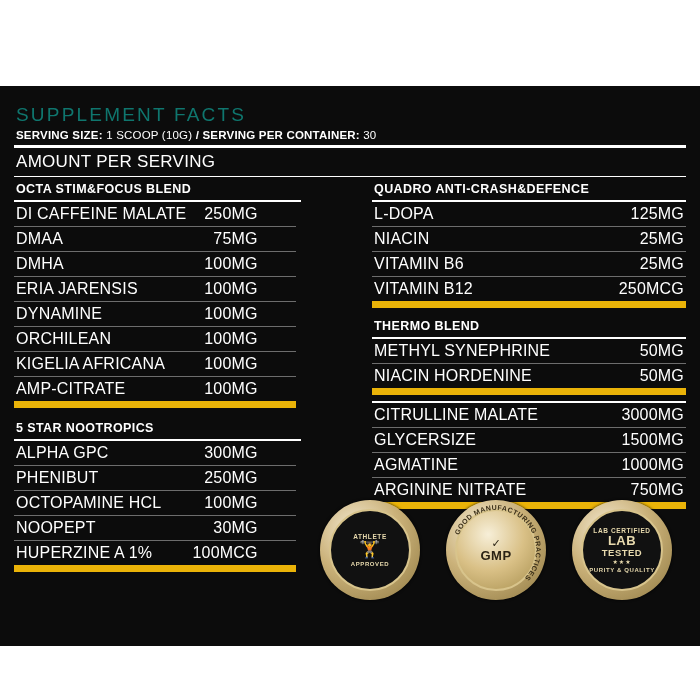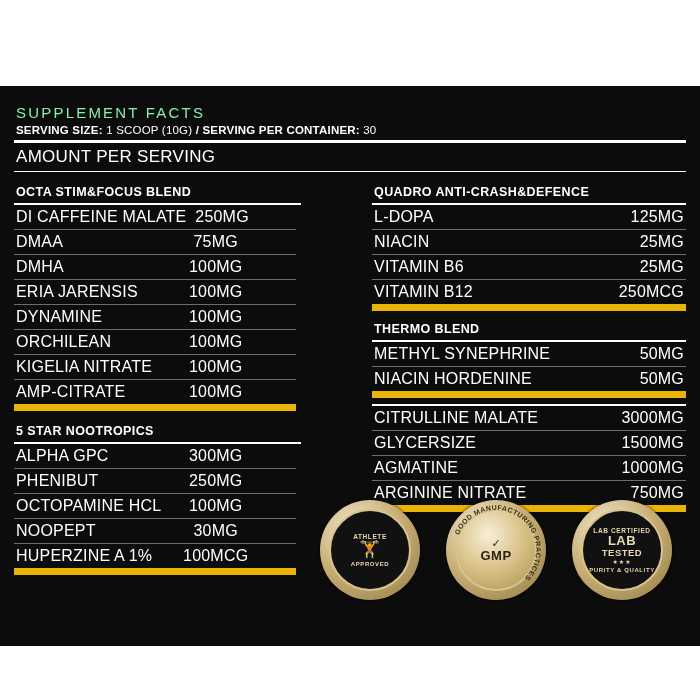--- a/index.html
+++ b/index.html
@@ -18,23 +18,23 @@
     top: 86px;
     width: 700px;
     height: 560px;
     background: #0c0c0c;
     color: #ffffff;
     box-sizing: border-box;
     padding: 14px 14px 10px 14px;
     overflow: hidden;
   }
   .sf-title {
-    font-size: 15px;
+    font-size: 19px;
     letter-spacing: 2.2px;
-    color: #86efac;
+    color: #0f766e;
     font-weight: 400;
     margin: 4px 0 3px 2px;
     font-family: "Liberation Sans", sans-serif;
   }
   .serving-line {
     font-size: 11.5px;
     margin: 0 0 4px 2px;
     color: #ffffff;
     letter-spacing: 0.2px;
   }
@@ -53,21 +53,21 @@
     margin: 0;
   }
   .amount-line {
     font-size: 17px;
     letter-spacing: 0.3px;
     padding: 4px 0 4px 2px;
   }
   .columns {
     display: flex;
     gap: 16px;
-    margin-top: 8px;
+    margin-top: 0px;
   }
   .col {
     width: 50%;
     box-sizing: border-box;
   }
   .col.left { padding-right: 16px; }
   .col.right { padding-left: 14px; }
 
   .blend-head {
     font-size: 12.5px;
@@ -86,21 +86,21 @@
     justify-content: space-between;
     font-size: 16px;
     padding: 3px 2px 3px 2px;
     border-bottom: 1px solid #6d6d6d;
     letter-spacing: 0.2px;
   }
   .row .name { white-space: nowrap; }
   .row .val { white-space: nowrap; }
   .col.left .row .val {
     width: 120px;
-    text-align: center;
+    text-align: right;
     padding-right: 36px;
     box-sizing: border-box;
   }
   .col.left .row { width: 89%; }
   .row.last { border-bottom: 7px solid #eab308; }
   .spacer-8 { height: 8px; }
   .spacer-6 { height: 6px; }
 
   
   .seals {
@@ -222,21 +222,21 @@
       </div>
       <div class="row">
         <span class="name">DYNAMINE</span>
         <span class="val">100MG</span>
       </div>
       <div class="row">
         <span class="name">ORCHILEAN</span>
         <span class="val">100MG</span>
       </div>
       <div class="row">
-        <span class="name">KIGELIA NITRATE</span>
+        <span class="name">KIGELIA AFRICANA</span>
         <span class="val">100MG</span>
       </div>
       <div class="row last">
         <span class="name">AMP-CITRATE</span>
         <span class="val">100MG</span>
       </div>
 
       <div class="spacer-8"></div>
       <div class="blend-head">5 STAR NOOTROPICS</div>
       <div class="hdr-rule short"></div>

